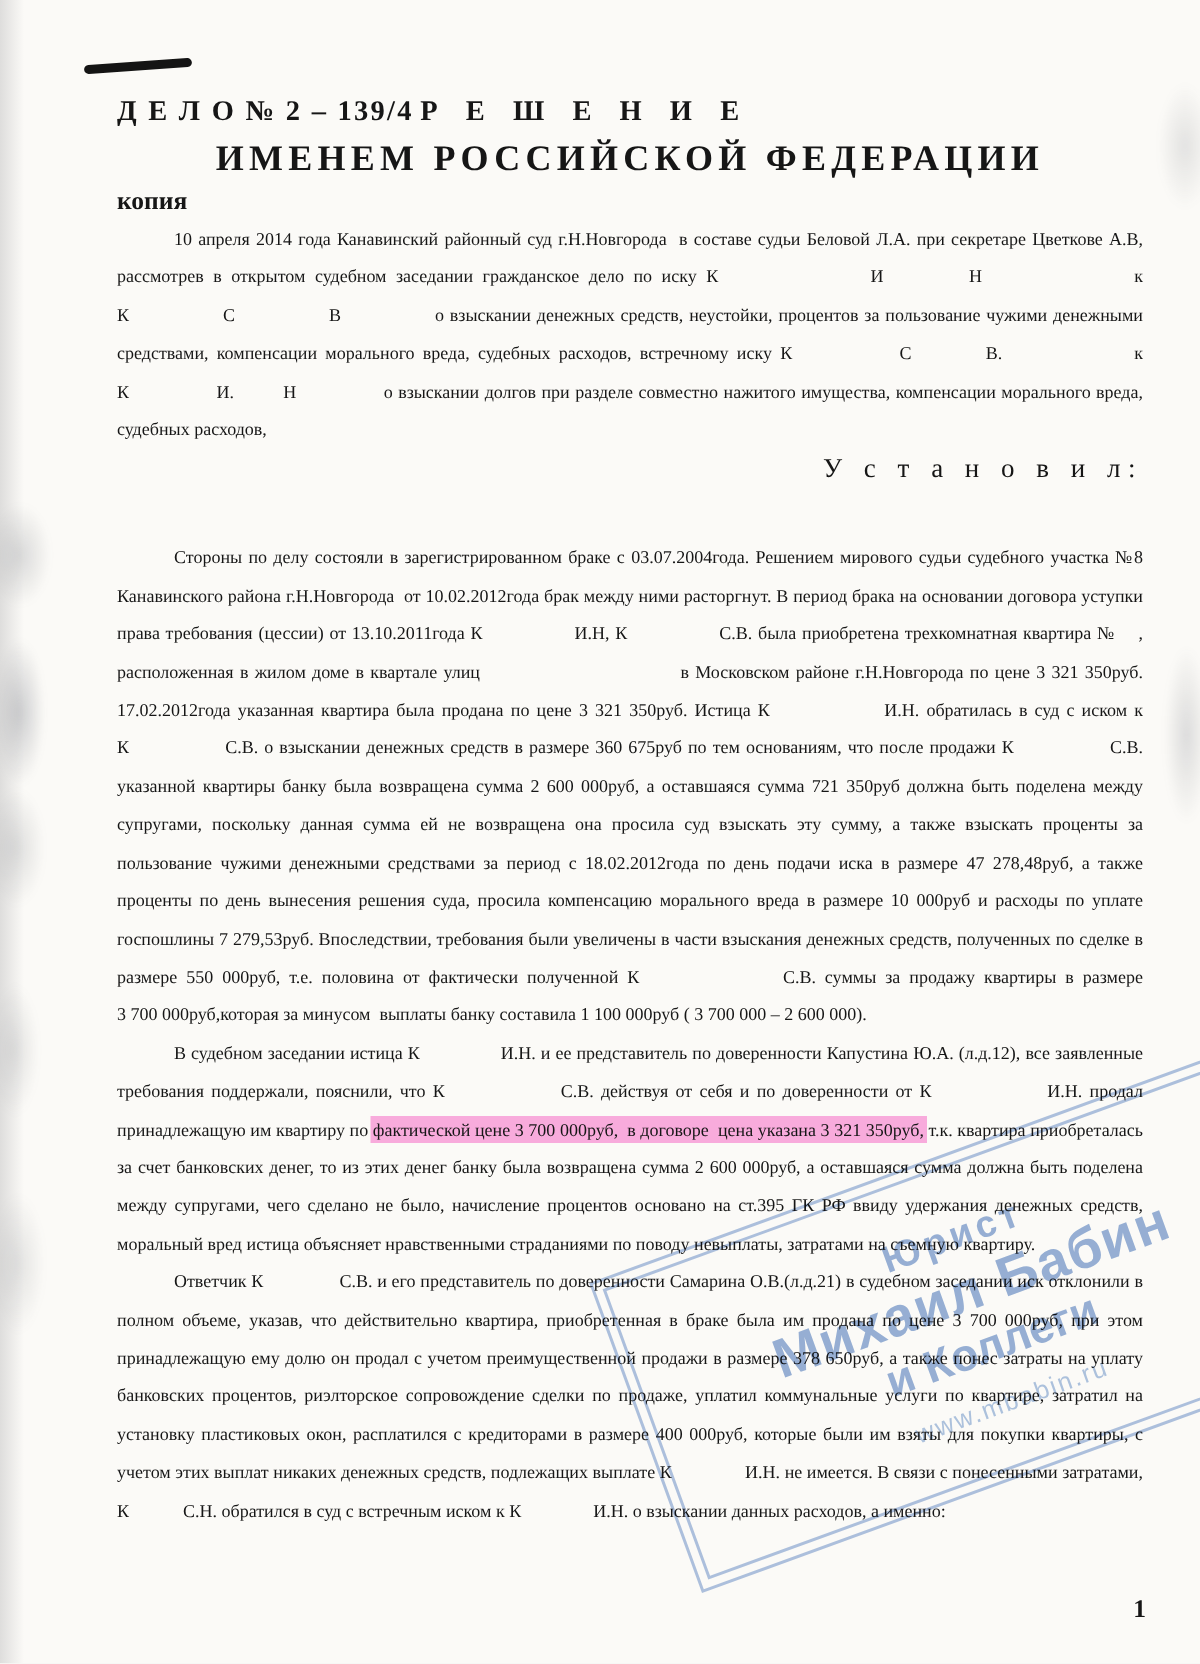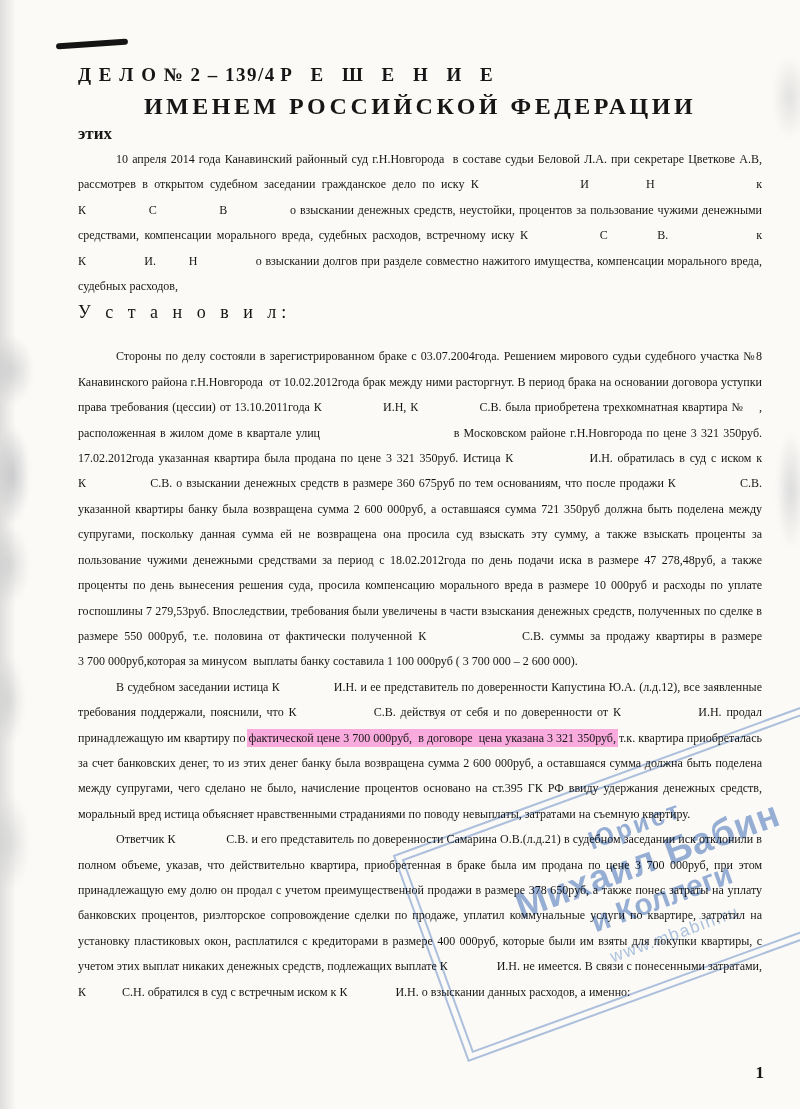--- a/index.html
+++ b/index.html
@@ -46,22 +46,22 @@
     font-size:24px; font-weight:700; letter-spacing:3.5px; white-space:nowrap;
   }
   .copy { font-size:17px; font-weight:700; margin:5px 0 3px 0; }
 
   p.body-par {
     margin:0; font-size:12px; line-height:25.4px;
     text-align:justify; text-indent:38px;
   }
 
   .section-heading {
-    text-align:left; font-size:18px; letter-spacing:5px;
-    margin:3px 0 21px 0;
+    text-align:right; font-size:18px; letter-spacing:5px;
+    margin:3px 0 36px 0;
   }
 
   .hl { background:#f8abdc; box-shadow:0 0 0 2px #f8abdc; }
 
   .page-number {
     position:absolute; right:36px; bottom:26px;
     font-size:17px; font-weight:700;
   }
 
   .stamp {
@@ -95,21 +95,21 @@
 
   <div class="pen-mark"></div>
 
   <div class="content">
 
     <div class="header-row">
       <span class="case-label">Д Е Л О № 2 – 139/4</span>
       <span class="title">Р Е Ш Е Н И Е</span>
     </div>
     <div class="subtitle">ИМЕНЕМ РОССИЙСКОЙ ФЕДЕРАЦИИ</div>
-    <div class="copy">этих</div>
+    <div class="copy">копия</div>
 
     <p class="body-par">10 апреля 2014 года Канавинский районный суд г.Н.Новгорода&nbsp; в составе судьи Беловой Л.А. при секретаре Цветкове А.В, рассмотрев в открытом судебном заседании гражданское дело по иску К&nbsp;&nbsp;&nbsp;&nbsp;&nbsp;&nbsp;&nbsp;&nbsp;&nbsp;&nbsp;&nbsp;&nbsp;&nbsp;&nbsp;&nbsp;&nbsp;И&nbsp;&nbsp;&nbsp;&nbsp;&nbsp;&nbsp;&nbsp;&nbsp;&nbsp;Н&nbsp;&nbsp;&nbsp;&nbsp;&nbsp;&nbsp;&nbsp;&nbsp;&nbsp;&nbsp;&nbsp;&nbsp;&nbsp;&nbsp;&nbsp;&nbsp;к К&nbsp;&nbsp;&nbsp;&nbsp;&nbsp;&nbsp;&nbsp;&nbsp;&nbsp;&nbsp;&nbsp;&nbsp;&nbsp;&nbsp;&nbsp;&nbsp;С&nbsp;&nbsp;&nbsp;&nbsp;&nbsp;&nbsp;&nbsp;&nbsp;&nbsp;&nbsp;&nbsp;&nbsp;&nbsp;&nbsp;&nbsp;&nbsp;В&nbsp;&nbsp;&nbsp;&nbsp;&nbsp;&nbsp;&nbsp;&nbsp;&nbsp;&nbsp;&nbsp;&nbsp;&nbsp;&nbsp;&nbsp;&nbsp;о взыскании денежных средств, неустойки, процентов за пользование чужими денежными средствами, компенсации морального вреда, судебных расходов, встречному иску К &nbsp;&nbsp;&nbsp;&nbsp;&nbsp;&nbsp;&nbsp;&nbsp;&nbsp;&nbsp;&nbsp;&nbsp;С&nbsp;&nbsp;&nbsp;&nbsp;&nbsp;&nbsp;&nbsp;&nbsp;&nbsp;В.&nbsp;&nbsp;&nbsp;&nbsp;&nbsp;&nbsp;&nbsp;&nbsp;&nbsp;&nbsp;&nbsp;&nbsp;&nbsp;&nbsp;&nbsp;&nbsp;к К&nbsp;&nbsp;&nbsp;&nbsp;&nbsp;&nbsp;&nbsp;&nbsp;&nbsp;&nbsp;&nbsp;&nbsp;&nbsp;&nbsp;&nbsp;&nbsp;И.&nbsp;&nbsp;&nbsp;&nbsp;&nbsp;&nbsp;&nbsp;&nbsp;&nbsp;Н&nbsp;&nbsp;&nbsp;&nbsp;&nbsp;&nbsp;&nbsp;&nbsp;&nbsp;&nbsp;&nbsp;&nbsp;&nbsp;&nbsp;&nbsp;&nbsp;о взыскании долгов при разделе совместно нажитого имущества, компенсации морального вреда, судебных расходов,</p>
 
     <div class="section-heading">У с т а н о в и л:</div>
 
     <p class="body-par">Стороны по делу состояли в зарегистрированном браке с 03.07.2004года. Решением мирового судьи судебного участка №8 Канавинского района г.Н.Новгорода&nbsp; от 10.02.2012года брак между ними расторгнут. В период брака на основании договора уступки права требования (цессии) от 13.10.2011года К&nbsp;&nbsp;&nbsp;&nbsp;&nbsp;&nbsp;&nbsp;&nbsp;&nbsp;&nbsp;&nbsp;&nbsp;&nbsp;&nbsp;&nbsp;&nbsp;И.Н, К&nbsp;&nbsp;&nbsp;&nbsp;&nbsp;&nbsp;&nbsp;&nbsp;&nbsp;&nbsp;&nbsp;&nbsp;&nbsp;&nbsp;&nbsp;&nbsp;С.В. была приобретена трехкомнатная квартира №&nbsp;&nbsp;&nbsp;&nbsp;, расположенная в жилом доме в квартале улиц&nbsp;&nbsp;&nbsp;&nbsp;&nbsp;&nbsp;&nbsp;&nbsp;&nbsp;&nbsp;&nbsp;&nbsp;&nbsp;&nbsp;&nbsp;&nbsp;&nbsp;&nbsp;&nbsp;&nbsp;&nbsp;&nbsp;&nbsp;&nbsp;&nbsp;&nbsp;&nbsp;&nbsp;&nbsp;&nbsp;&nbsp;&nbsp;в Московском районе г.Н.Новгорода по цене 3&nbsp;321&nbsp;350руб. 17.02.2012года указанная квартира была продана по цене 3&nbsp;321&nbsp;350руб. Истица К&nbsp;&nbsp;&nbsp;&nbsp;&nbsp;&nbsp;&nbsp;&nbsp;&nbsp;&nbsp;&nbsp;&nbsp;&nbsp;&nbsp;&nbsp;&nbsp;И.Н. обратилась в суд с иском к К&nbsp;&nbsp;&nbsp;&nbsp;&nbsp;&nbsp;&nbsp;&nbsp;&nbsp;&nbsp;&nbsp;&nbsp;&nbsp;&nbsp;&nbsp;&nbsp;С.В. о взыскании денежных средств в размере 360&nbsp;675руб по тем основаниям, что после продажи К&nbsp;&nbsp;&nbsp;&nbsp;&nbsp;&nbsp;&nbsp;&nbsp;&nbsp;&nbsp;&nbsp;&nbsp;&nbsp;&nbsp;&nbsp;&nbsp;С.В. указанной квартиры банку была возвращена сумма 2&nbsp;600&nbsp;000руб, а оставшаяся сумма 721&nbsp;350руб должна быть поделена между супругами, поскольку данная сумма ей не возвращена она просила суд взыскать эту сумму, а также взыскать проценты за пользование чужими денежными средствами за период с 18.02.2012года по день подачи иска в размере 47&nbsp;278,48руб, а также проценты по день вынесения решения суда, просила компенсацию морального вреда в размере 10&nbsp;000руб и расходы по уплате госпошлины 7&nbsp;279,53руб. Впоследствии, требования были увеличены в части взыскания денежных средств, полученных по сделке в размере 550&nbsp;000руб, т.е. половина от фактически полученной К&nbsp;&nbsp;&nbsp;&nbsp;&nbsp;&nbsp;&nbsp;&nbsp;&nbsp;&nbsp;&nbsp;&nbsp;&nbsp;&nbsp;&nbsp;&nbsp;С.В. суммы за продажу квартиры в размере 3&nbsp;700&nbsp;000руб,которая за минусом&nbsp; выплаты банку составила 1&nbsp;100&nbsp;000руб ( 3&nbsp;700&nbsp;000 – 2&nbsp;600&nbsp;000).</p>
 
     <p class="body-par"><span>В судебном заседании истица К&nbsp;&nbsp;&nbsp;&nbsp;&nbsp;&nbsp;&nbsp;&nbsp;&nbsp;&nbsp;&nbsp;&nbsp;&nbsp;&nbsp;&nbsp;&nbsp;И.Н. и ее представитель по доверенности Капустина Ю.А. (л.д.12), все заявленные требования поддержали, пояснили, что К&nbsp;&nbsp;&nbsp;&nbsp;&nbsp;&nbsp;&nbsp;&nbsp;&nbsp;&nbsp;&nbsp;&nbsp;&nbsp;&nbsp;&nbsp;&nbsp;С.В. действуя от себя и по доверенности от К&nbsp;&nbsp;&nbsp;&nbsp;&nbsp;&nbsp;&nbsp;&nbsp;&nbsp;&nbsp;&nbsp;&nbsp;&nbsp;&nbsp;&nbsp;&nbsp;И.Н. продал принадлежащую им квартиру по </span><span class="hl">фактической цене 3&nbsp;700&nbsp;000руб,&nbsp; в договоре&nbsp; цена указана 3&nbsp;321&nbsp;350руб,</span><span> т.к. квартира приобреталась за счет банковских денег, то из этих денег банку была возвращена сумма 2&nbsp;600&nbsp;000руб, а оставшаяся сумма должна быть поделена между супругами, чего сделано не было, начисление процентов основано на ст.395 ГК РФ ввиду удержания денежных средств, моральный вред истица объясняет нравственными страданиями по поводу невыплаты, затратами на съемную квартиру.</span></p>
 
     <p class="body-par">Ответчик К&nbsp;&nbsp;&nbsp;&nbsp;&nbsp;&nbsp;&nbsp;&nbsp;&nbsp;&nbsp;&nbsp;&nbsp;&nbsp;&nbsp;&nbsp;&nbsp;С.В. и его представитель по доверенности Самарина О.В.(л.д.21) в судебном заседании иск отклонили в полном объеме, указав, что действительно квартира, приобретенная в браке была им продана по цене 3&nbsp;700&nbsp;000руб, при этом принадлежащую ему долю он продал с учетом преимущественной продажи в размере 378&nbsp;650руб, а также понес затраты на уплату банковских процентов, риэлторское сопровождение сделки по продаже, уплатил коммунальные услуги по квартире, затратил на установку пластиковых окон, расплатился с кредиторами в размере 400&nbsp;000руб, которые были им взяты для покупки квартиры, с учетом этих выплат никаких денежных средств, подлежащих выплате К&nbsp;&nbsp;&nbsp;&nbsp;&nbsp;&nbsp;&nbsp;&nbsp;&nbsp;&nbsp;&nbsp;&nbsp;&nbsp;&nbsp;&nbsp;&nbsp;И.Н. не имеется. В связи с понесенными затратами, К&nbsp;&nbsp;&nbsp;&nbsp;&nbsp;&nbsp;&nbsp;&nbsp;&nbsp;&nbsp;&nbsp;&nbsp;С.Н. обратился в суд с встречным иском к К&nbsp;&nbsp;&nbsp;&nbsp;&nbsp;&nbsp;&nbsp;&nbsp;&nbsp;&nbsp;&nbsp;&nbsp;&nbsp;&nbsp;&nbsp;&nbsp;И.Н. о взыскании данных расходов, а именно:</p>

